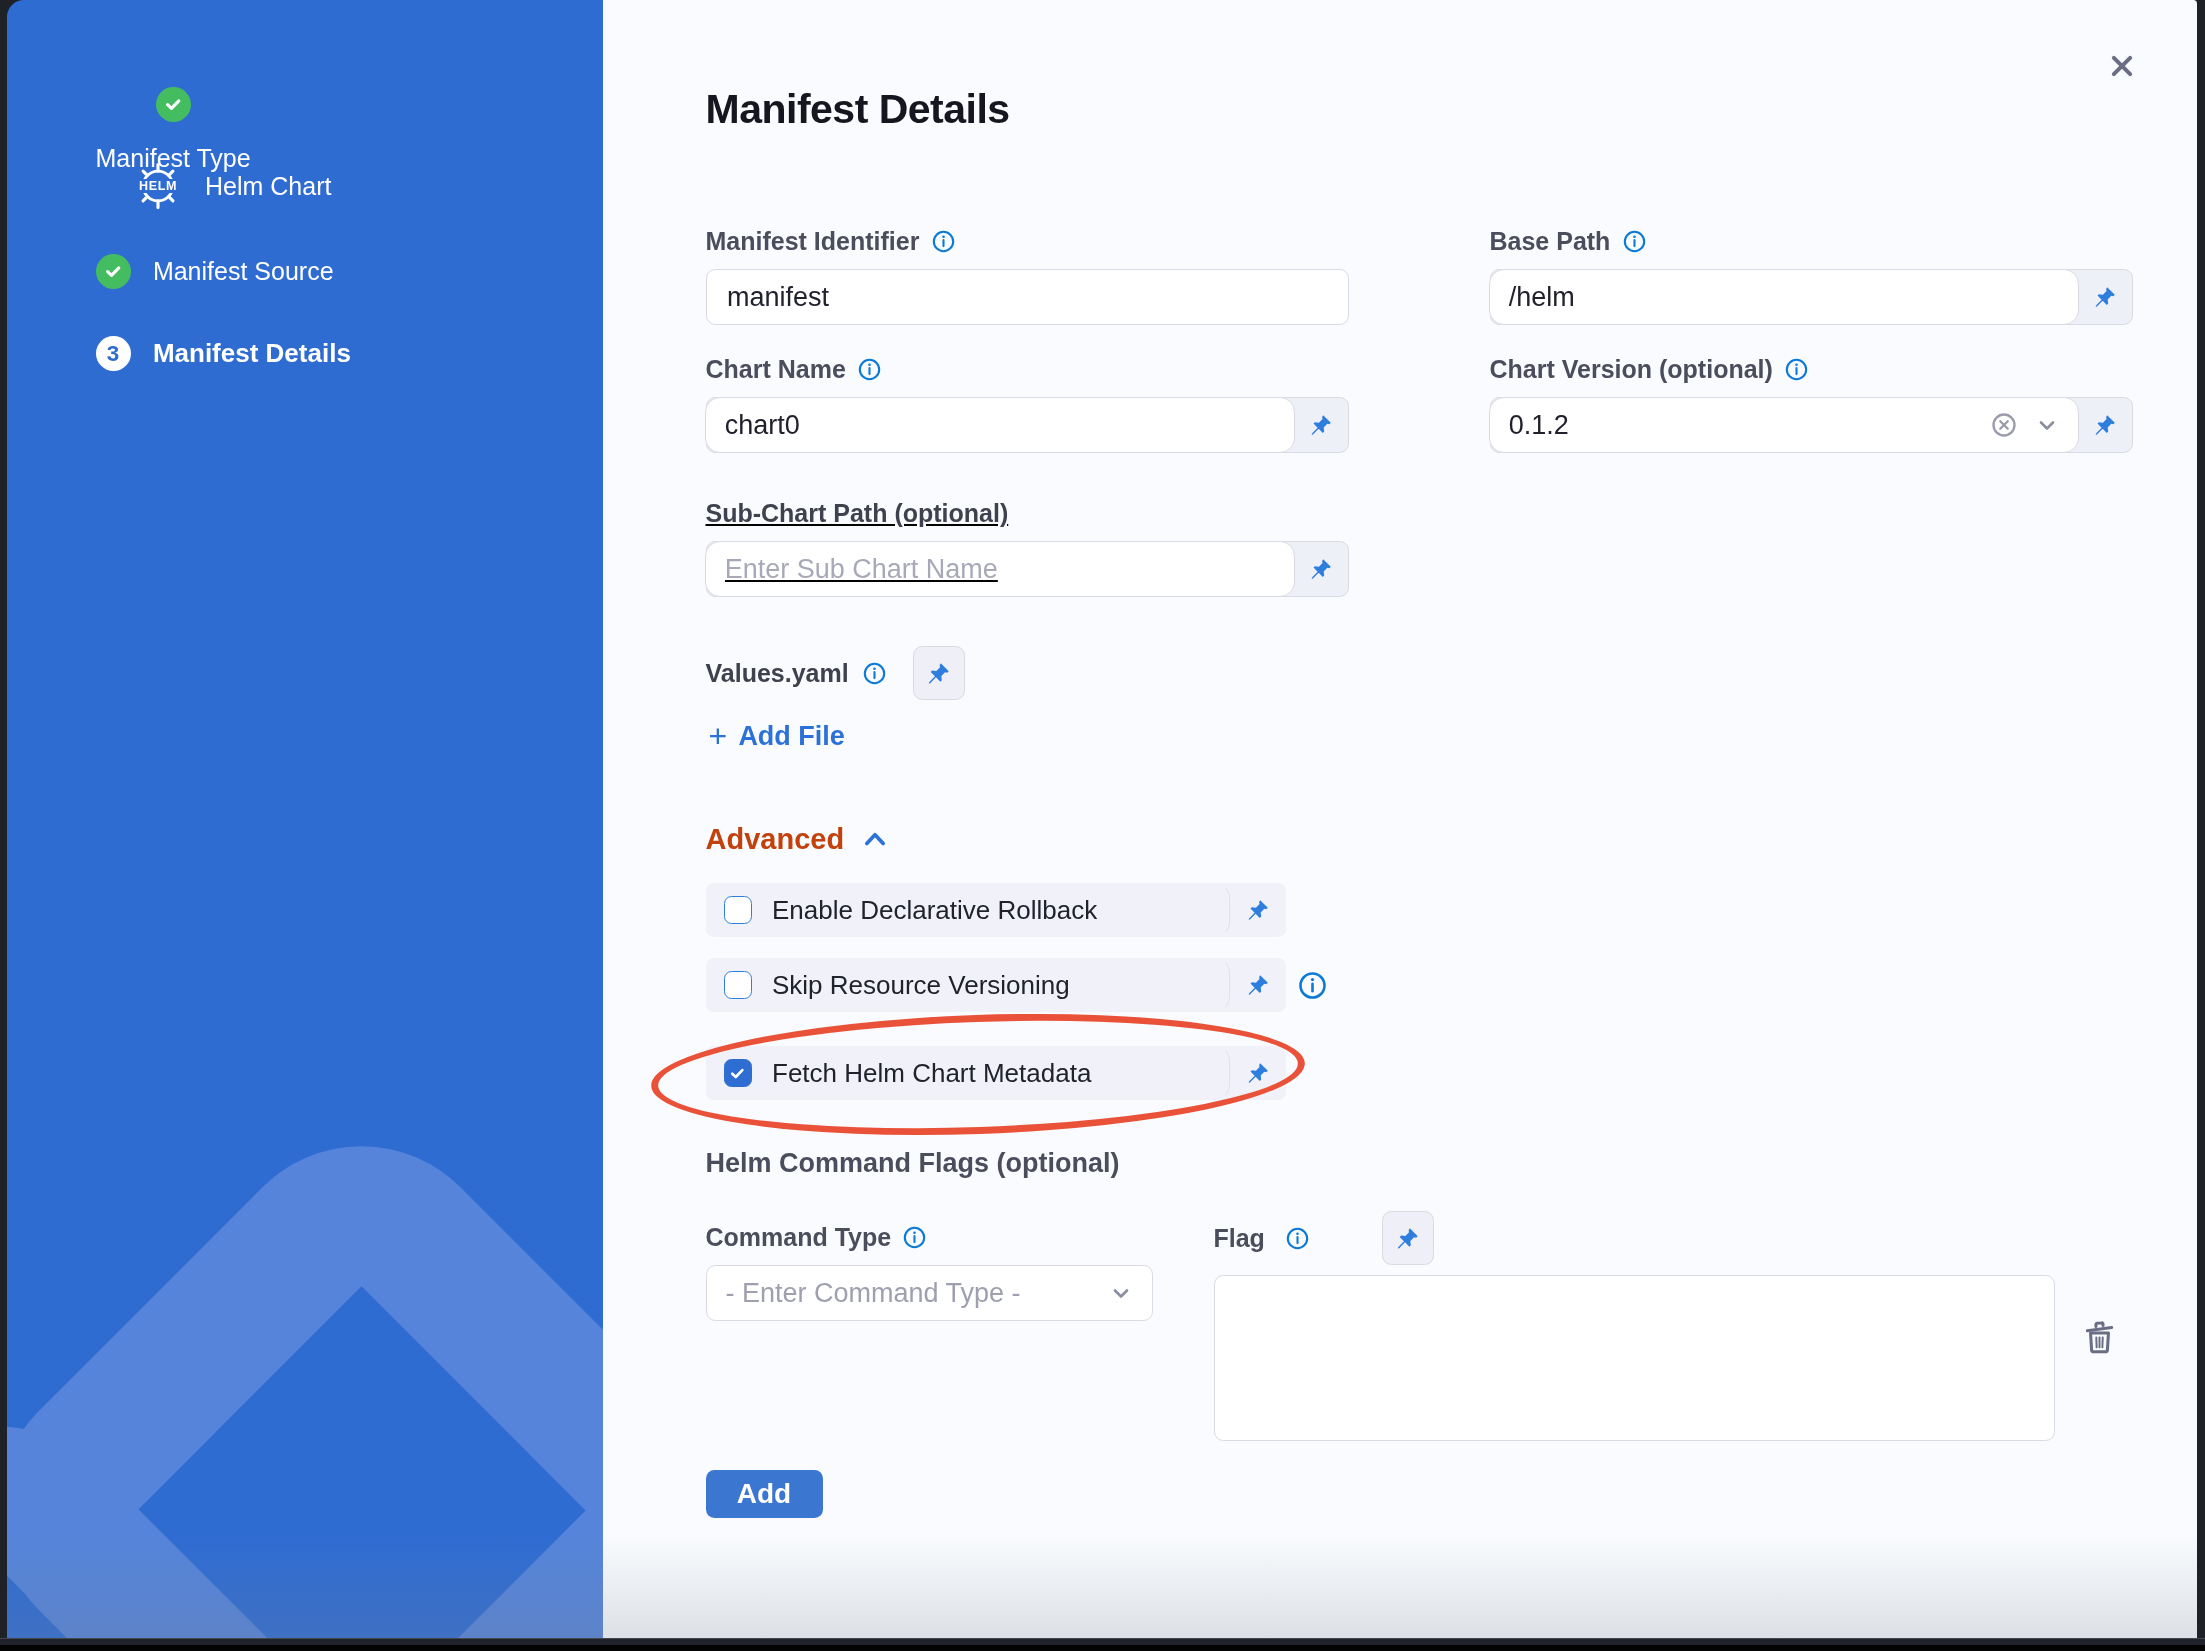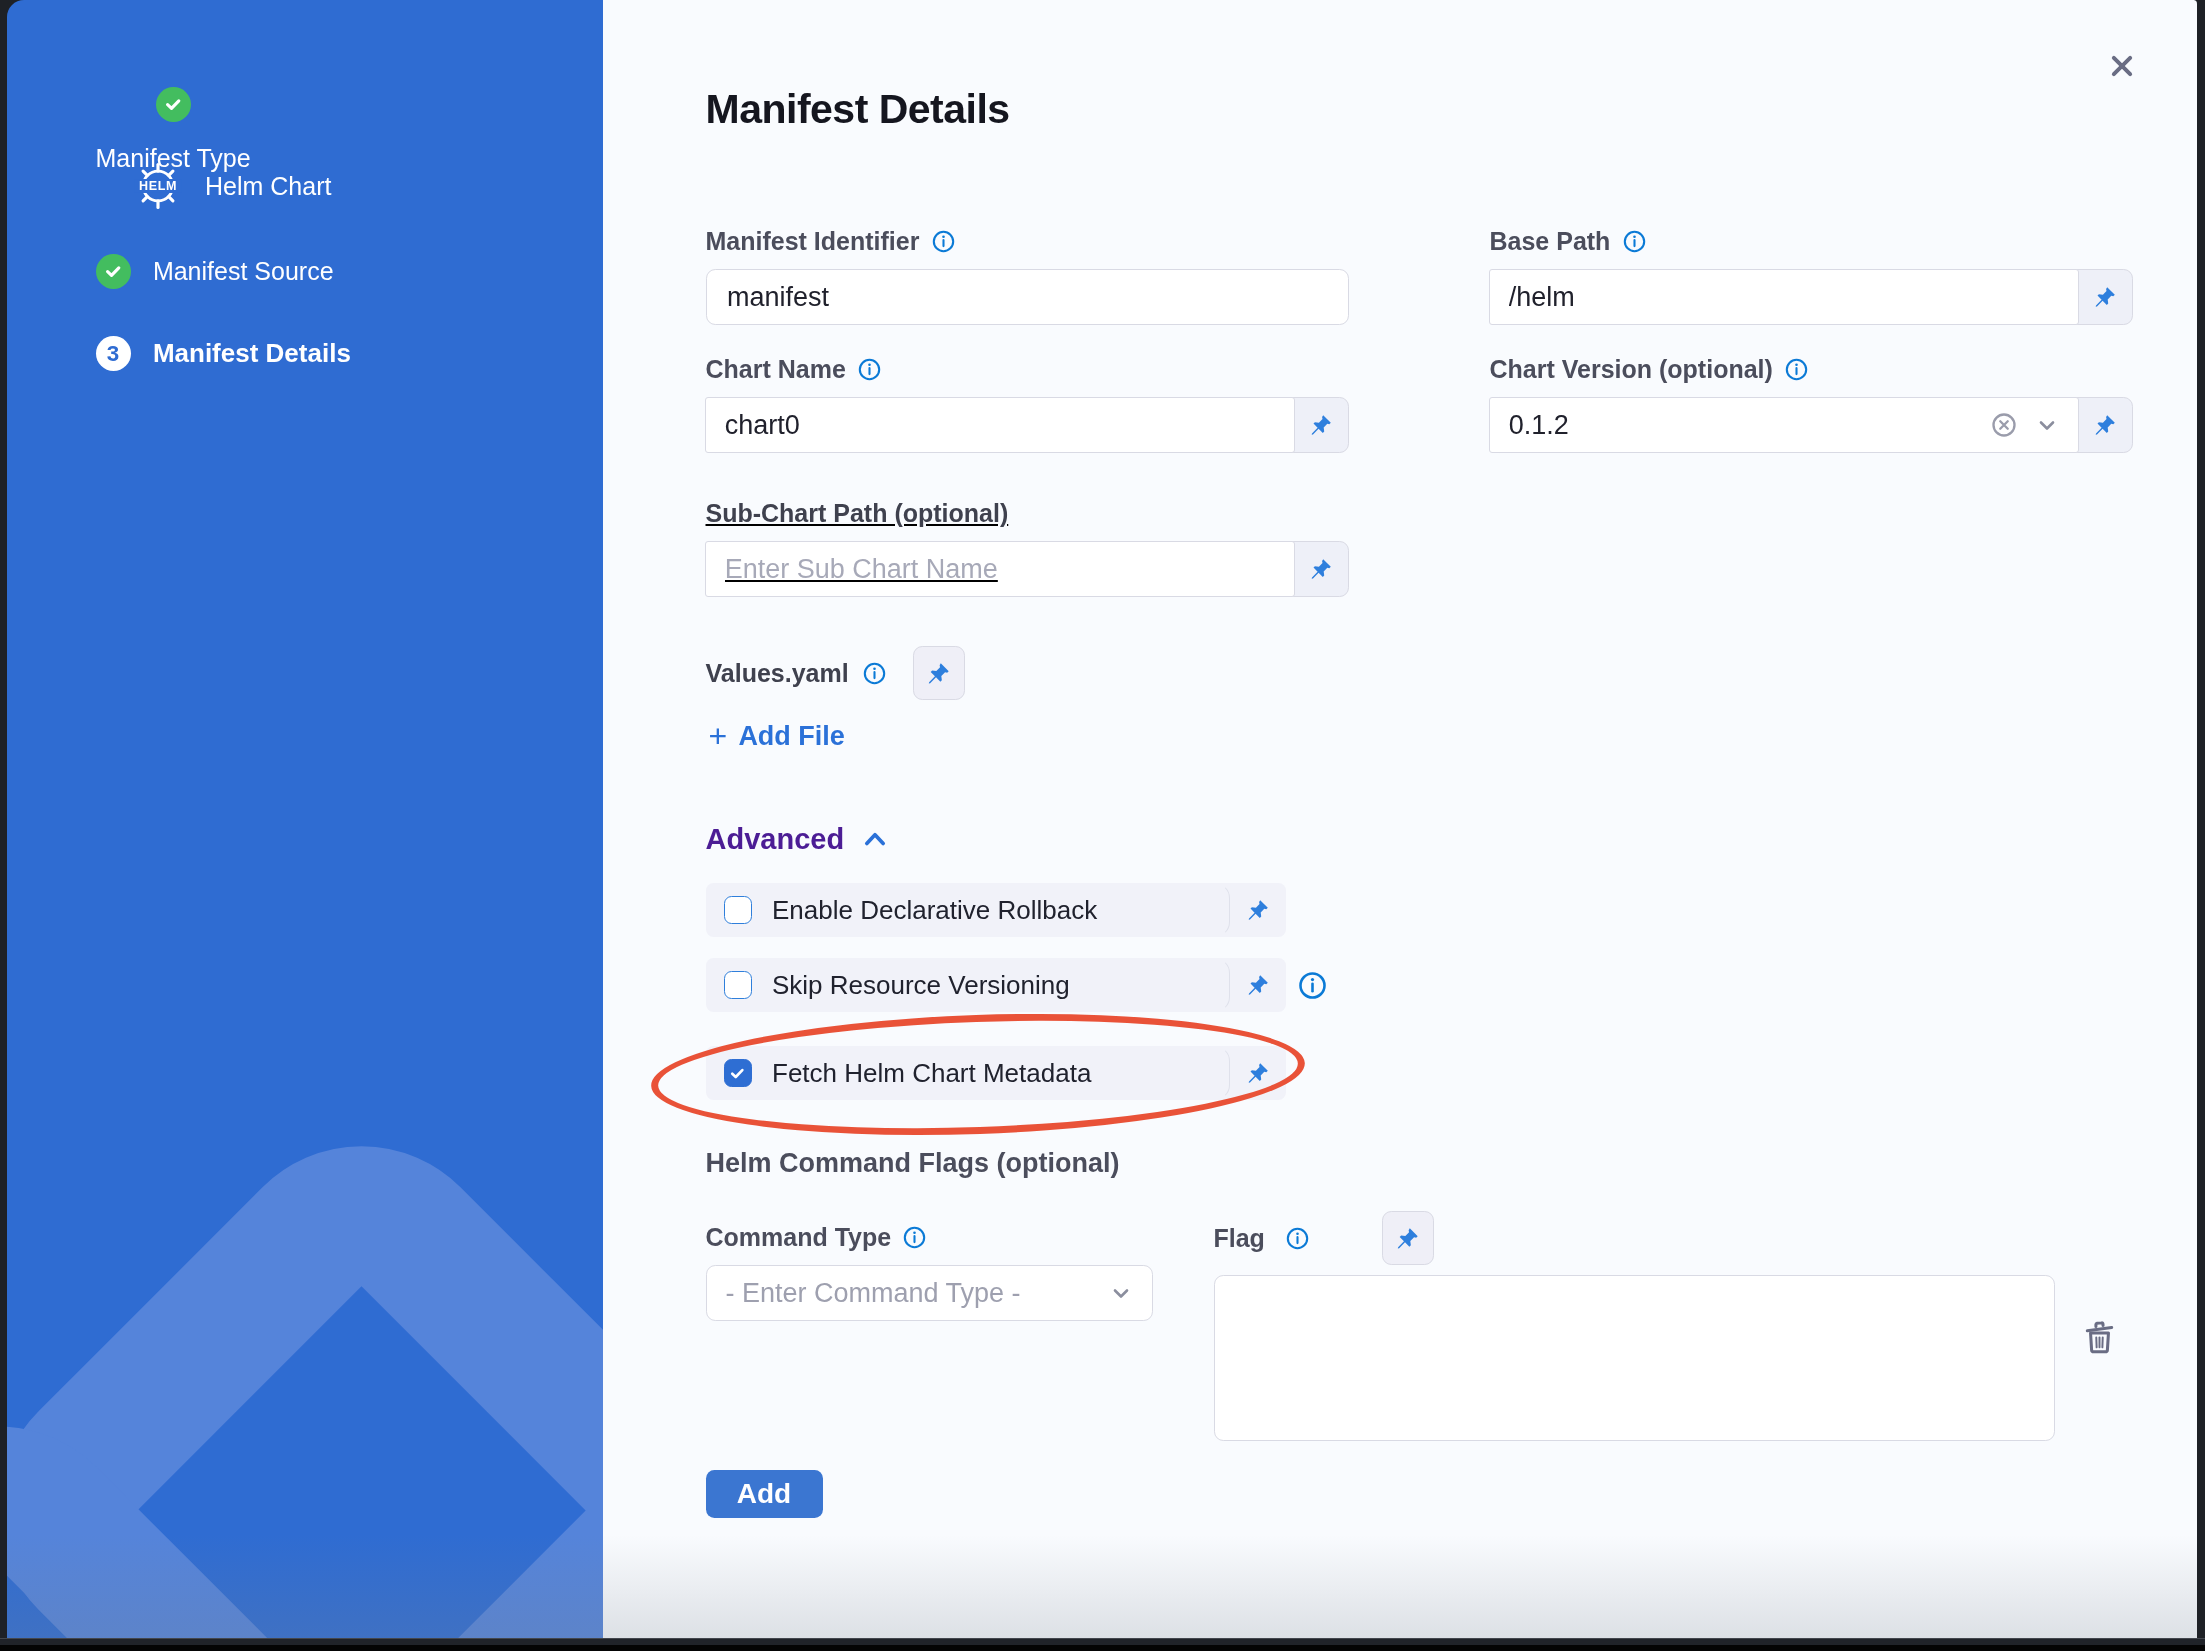--- a/index.html
+++ b/index.html
@@ -46,33 +46,33 @@
   .field-label{font-size:25px;font-weight:600;color:#4b4d5c;}
 
   .text-input{
     width:100%;height:56px;background:#fff;border:1.4px solid #d9dae4;border-radius:9.3px;
     padding:0 20.5px;font-size:27px;color:#20212c;font-family:inherit;outline:none;
   }
   .text-input::placeholder{color:#a7a9b8;}
 
   .input-group{display:flex;height:56px;background:#eef0f8;border:1.4px solid #d9dae4;border-radius:9.3px;}
   .ig-field{flex:1;display:flex;align-items:center;background:#fff;border:1.4px solid #d9dae4;
-    border-radius:3px;margin:-1.4px;padding:0 18.6px;position:relative;z-index:1;}
+    border-radius:15px;margin:-1.4px;padding:0 18.6px;position:relative;z-index:1;}
   .ig-field input{border:none;outline:none;flex:1;font-size:27px;color:#20212c;background:transparent;font-family:inherit;min-width:0;}
   .ig-field input::placeholder{color:#a7a9b8;}
   .ig-pin{width:54px;display:flex;align-items:center;justify-content:center;cursor:pointer;}
 
   .pin-btn{width:52px;height:54px;background:#efeff7;border:1.4px solid #d9dae4;border-radius:9.3px;
     display:flex;align-items:center;justify-content:center;cursor:pointer;}
 
   .link-blue{display:flex;align-items:center;gap:11.2px;color:#2b71d8;font-size:27px;font-weight:600;cursor:pointer;}
   .plus-glyph{font-size:32px;font-weight:500;line-height:1;}
 
   .advanced-row{display:flex;align-items:center;gap:17px;cursor:pointer;}
-  .advanced-label{font-size:29px;font-weight:800;color:#4c1d95;text-align:center;}
+  .advanced-label{font-size:29px;font-weight:800;color:#c2410c;text-align:center;}
 
   .cb-row{display:flex;width:580px;height:54px;background:#f1f2f9;border-radius:7.5px;}
   .cb-left{flex:1;height:100%;display:flex;align-items:center;gap:20.5px;padding-left:17px;
     border:1.4px solid transparent;border-right-color:#dfe1eb;border-radius:0 15px 15px 0;}
   .cb-box{width:28px;height:28px;border-radius:7.5px;border:1.9px solid #2f7fdb;background:#fff;flex-shrink:0;
     display:flex;align-items:center;justify-content:center;cursor:pointer;}
   .cb-row.checked .cb-box{background:#2e6ed3;border-color:#2e6ed3;}
   .cb-label{font-size:26px;color:#20222e;font-weight:500;}
   .cb-pin{width:56px;display:flex;align-items:center;justify-content:center;cursor:pointer;}
 

